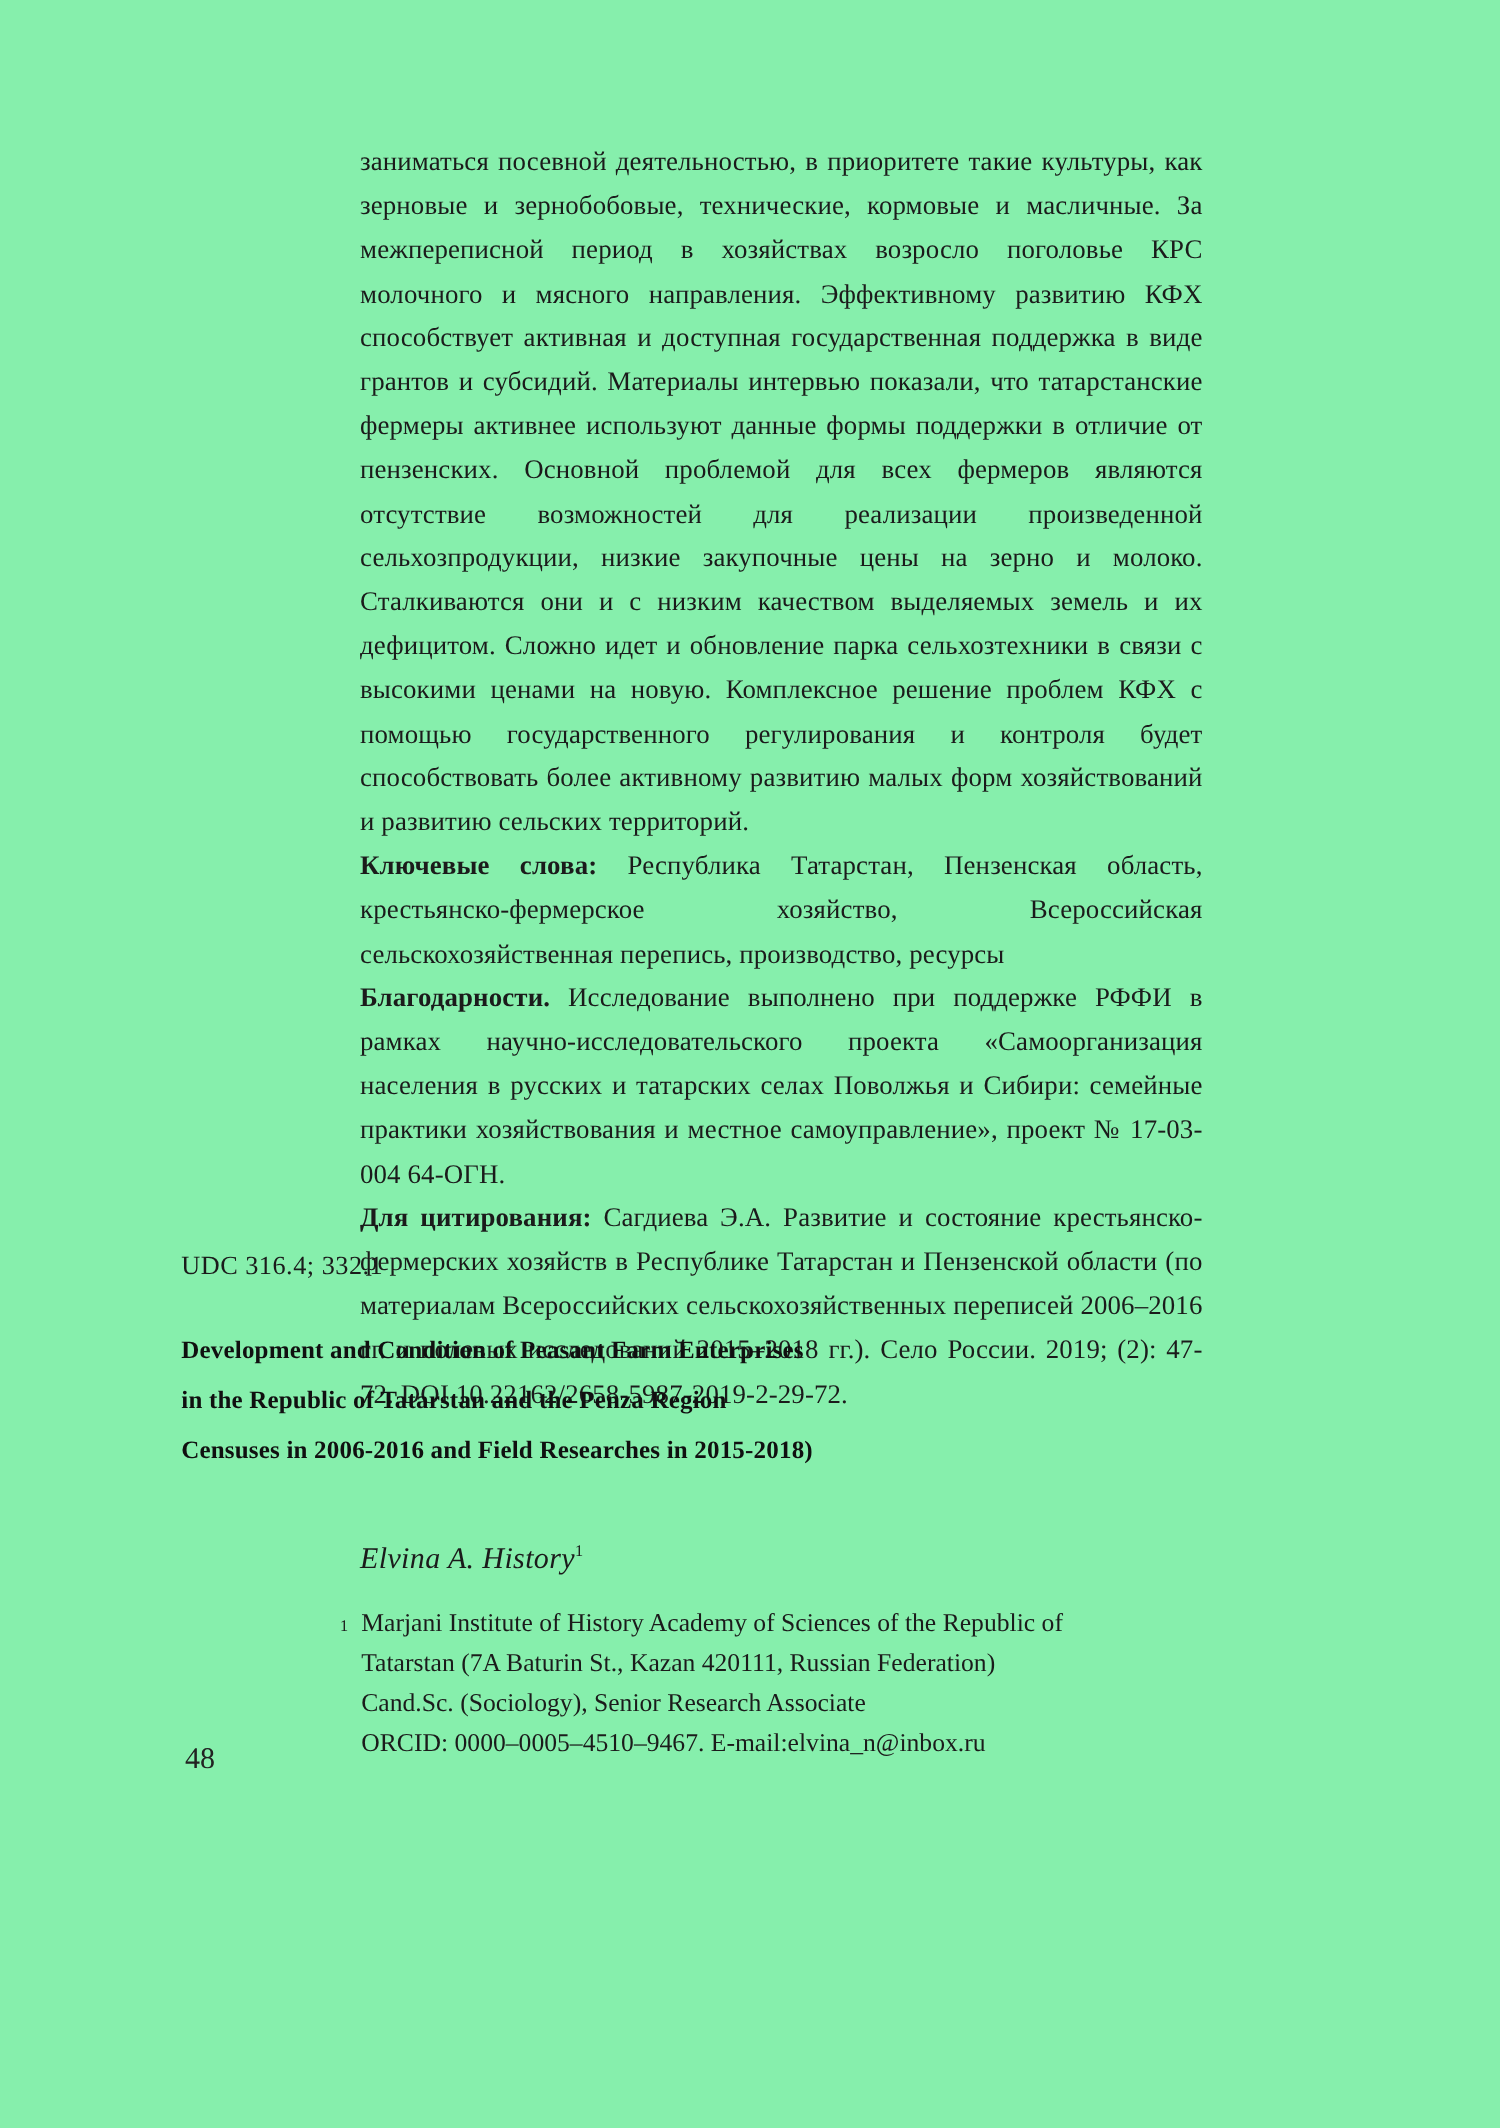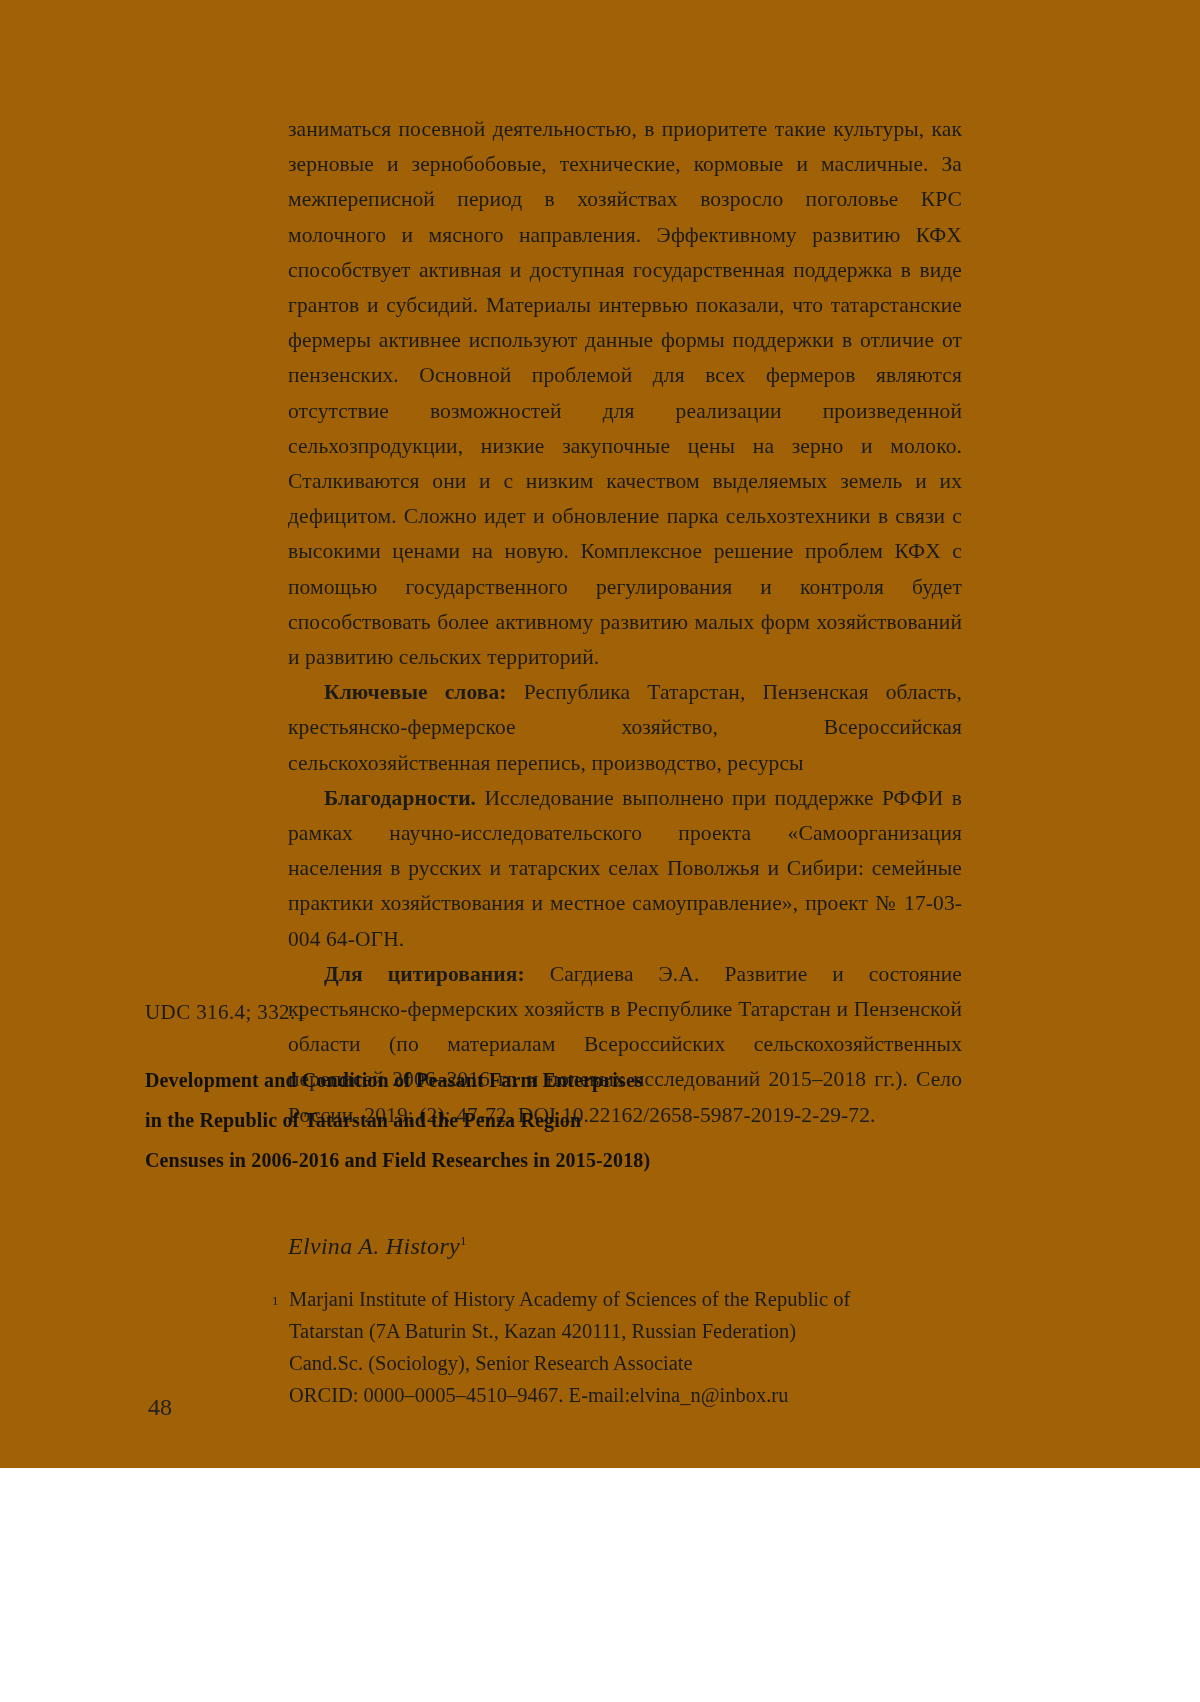--- a/index.html
+++ b/index.html
@@ -3,22 +3,22 @@
 <meta charset="utf-8">
 <style>
   html, body {
     margin: 0;
     padding: 0;
     background: #ffffff;
   }
   .page {
     position: relative;
     width: 1200px;
-    height: 1468px;
-    background: #a16207;
+    height: 1702px;
+    background: #86efac;
     overflow: hidden;
     font-family: "Liberation Serif", serif;
     color: #1b1b1b;
   }
 
   
   .body-block {
     position: absolute;
     left: 288px;
     top: 112px;
@@ -31,21 +31,20 @@
     text-align: justify;
     text-justify: inter-word;
     margin: 0;
     letter-spacing: 0.1px;
   }
   .para + .para {
     margin-top: 0px;
   }
   .para b, .lead {
     font-weight: bold;
-    margin-left: 36px;
   }
   .nohyph {
     hyphens: none;
   }
 
   
   .udc {
     position: absolute;
     left: 145px;
     top: 1000px;

